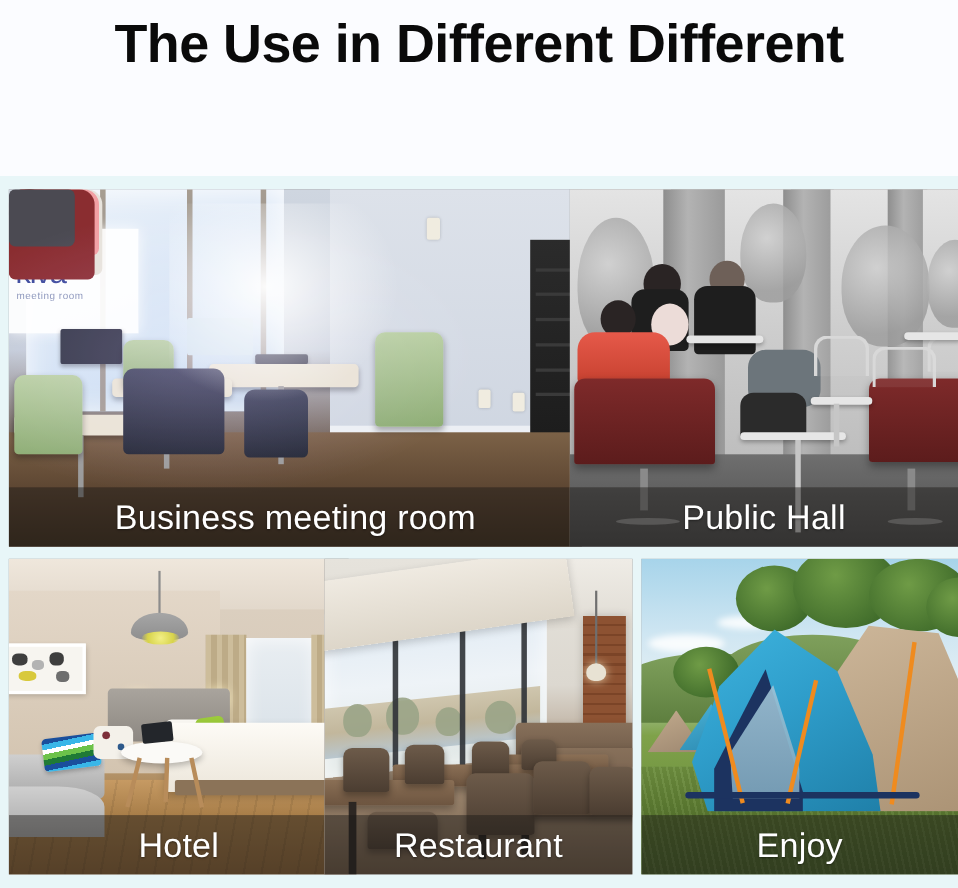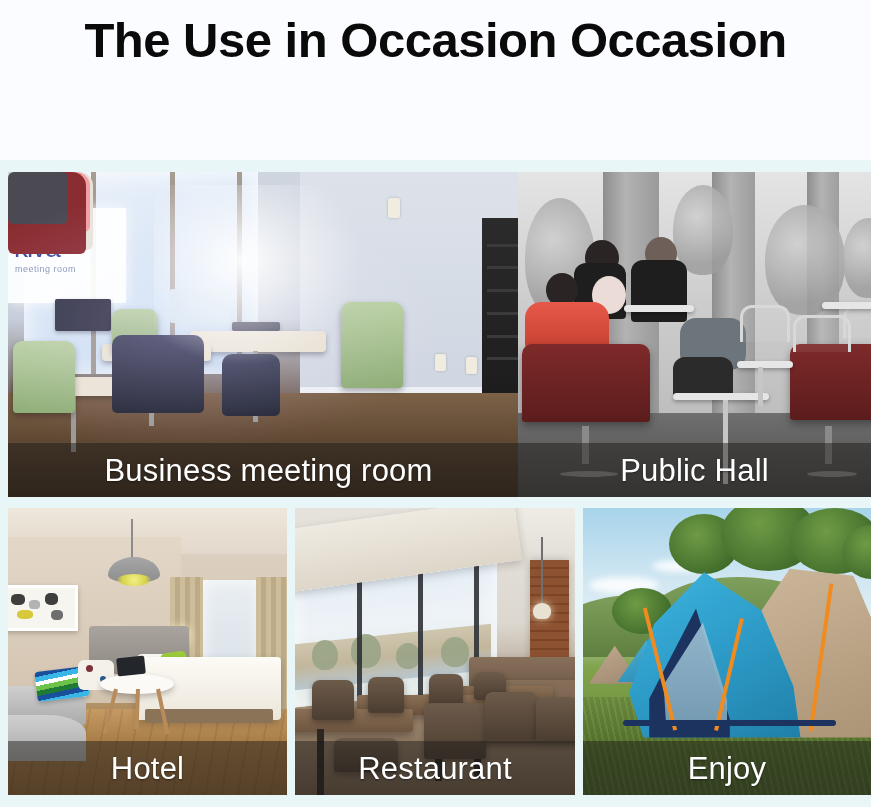--- a/index.html
+++ b/index.html
@@ -73,21 +73,21 @@
     font-weight: normal;
     letter-spacing: 0.2px;
     line-height: 1;
     text-shadow: 0 1px 2px rgba(0,0,0,0.45);
     white-space: nowrap;
   }
 
   
   #card-business  { left: 8px;   top: 172px; width: 500px; height: 325px; padding-left: 21px; }
   #card-public    { left: 518px; top: 172px; width: 353px; height: 325px; }
-  #card-hotel     { left: 8px;   top: 508px; width: 279px; height: 287px; }
+  #card-hotel     { left: 8px;   top: 508px; width: 279px; height: 287px; padding-left: 30px; }
   #card-restaurant{ left: 295px; top: 508px; width: 280px; height: 287px; }
   #card-tent      { left: 583px; top: 508px; width: 288px; height: 287px; }
 
   
   .s1 { background: linear-gradient(180deg,#cfd6e0 0%,#c3cbd8 45%,#6a5a4c 72%,#4b3a2d 100%); }
   .s1 .wall-right { position:absolute; left:56%; top:0; width:44%; height:70%;
       background: linear-gradient(180deg,#dde2ea,#cfd6e1); }
   .s1 .floor { position:absolute; left:0; bottom:0; width:100%; height:32%;
       background: linear-gradient(180deg,#7c6247 0%,#5a4330 55%,#40301f 100%); }
   .s1 .window {
@@ -319,21 +319,21 @@
       position:absolute; background:linear-gradient(160deg,#49b3d8,#2b87ae);
   }
   .s5 .small-tent-tan { position:absolute; background:linear-gradient(160deg,#c2ab8d,#9d8770); }
 </style>
 </head>
 <body>
 
 <div class="page">
 
   <div class="header">
-    <div class="title">The Use in Occasion Occasion</div>
+    <div class="title">The Use in Different Different</div>
   </div>
 
   <div class="grid">
 
     <div class="card" id="card-business">
       <div class="scene s1">
         <div class="wall-right"></div>
         <div class="baseboard"></div>
         <div class="doorway"></div>
         <div class="shelf" style="top:22%"></div>

